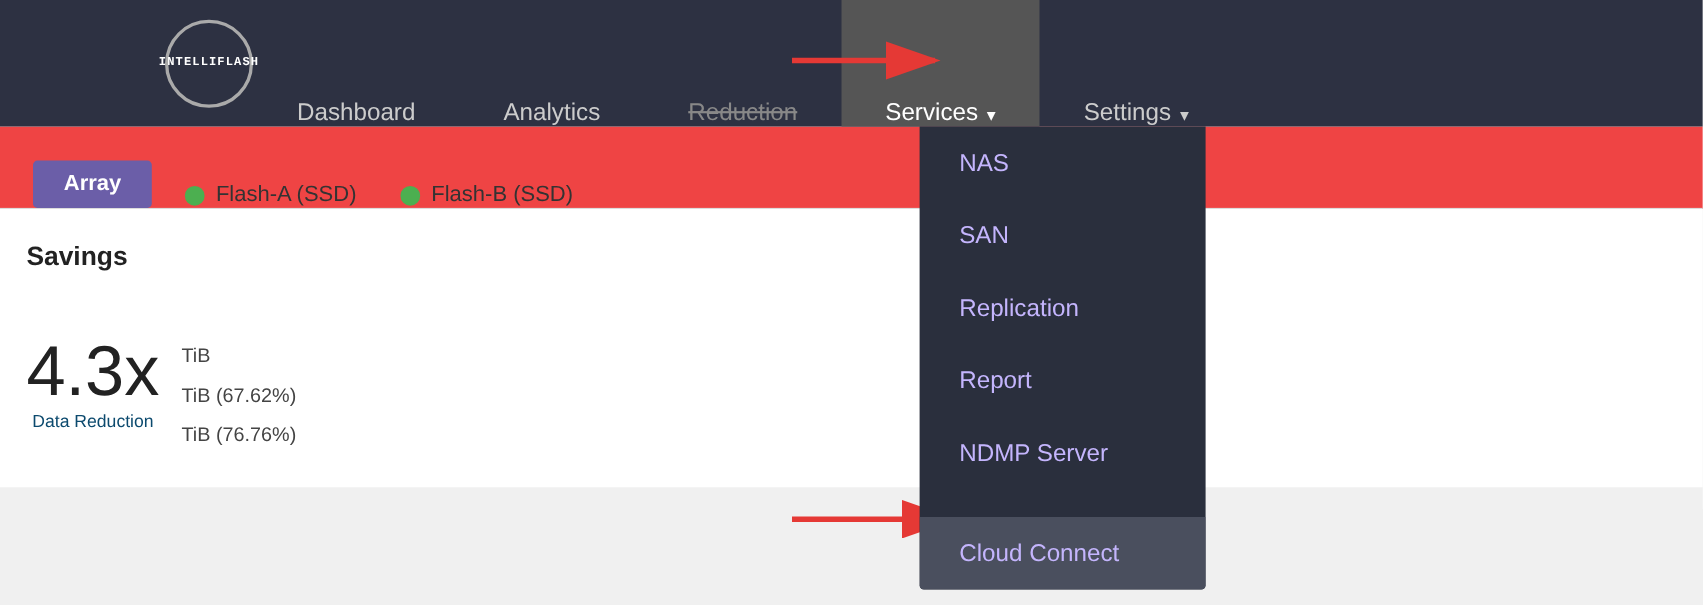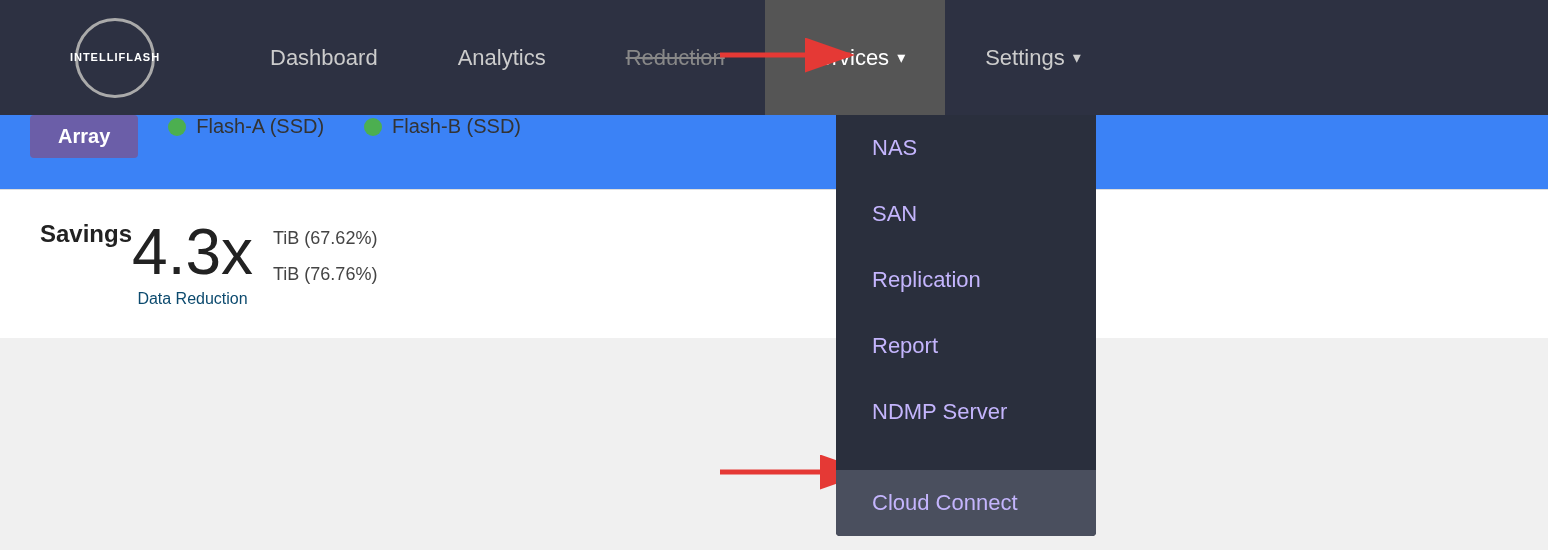--- a/index.html
+++ b/index.html
@@ -19,22 +19,23 @@
       height: 115px;
       padding: 0 0;
       position: relative;
       z-index: 100;
     }
 
     .logo-area {
       width: 230px;
       display: flex;
       align-items: center;
-      justify-content: center;
+      justify-content: flex-end;
       flex-shrink: 0;
+      font-family: Liberation Mono, monospace;
     }
     .logo-circle {
       width: 80px;
       height: 80px;
       border-radius: 50%;
       border: 3px solid #aaa;
       display: flex;
       align-items: center;
       justify-content: center;
       color: #fff;
@@ -46,21 +47,21 @@
     }
 
     .nav-items {
       display: flex;
       align-items: stretch;
       height: 100%;
     }
 
     .nav-item {
       display: flex;
-      align-items: center;
+      align-items: flex-end;
       padding: 0 40px;
       color: #ccc;
       font-size: 22px;
       font-weight: 400;
       cursor: pointer;
       position: relative;
       white-space: nowrap;
       transition: background 0.15s;
     }
     .nav-item.services-active {
@@ -105,23 +106,23 @@
 
     
     .main-content {
       background: #fff;
       padding: 0;
       position: relative;
     }
 
     
     .tabs-row {
-      background: #3b82f6;
-      display: flex;
-      align-items: flex-start;
+      background: #ef4444;
+      display: flex;
+      align-items: flex-end;
       padding: 0 30px;
       height: 75px;
       border-bottom: 1px solid #ddd;
     }
     .tab-btn {
       background: #6b5ea8;
       color: #fff;
       border: none;
       padding: 10px 28px;
       font-size: 20px;
@@ -141,23 +142,24 @@
       width: 18px;
       height: 18px;
       border-radius: 50%;
       background: #4caf50;
       margin-right: 10px;
       flex-shrink: 0;
     }
 
     
     .content-area {
-      padding: 30px 40px;
-      display: flex;
-      flex-direction: row;
+      padding: 30px 24px;
+      display: flex;
+      flex-direction: column;
+      gap: 37px;
     }
     .section-title {
       font-size: 24px;
       font-weight: bold;
       color: #222;
       margin-bottom: 20px;
     }
     .savings-content {
       display: flex;
       align-items: flex-start;
@@ -280,18 +282,19 @@
   </div>
 
   <div class="content-area">
     <div class="section-title">Savings</div>
     <div class="savings-content">
       <div class="metric-box">
         <div class="metric-value">4.3x</div>
         <div class="metric-label">Data Reduction</div>
       </div>
       <div class="stats-area">
+        <div>TiB</div>
         <div>TiB (67.62%)</div>
         <div>TiB (76.76%)</div>
       </div>
     </div>
   </div>
 </div>
 
 </body></html>

